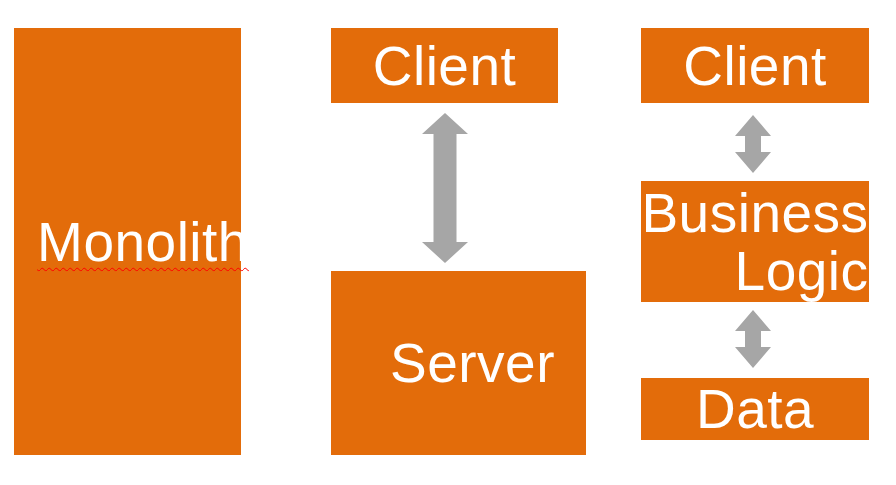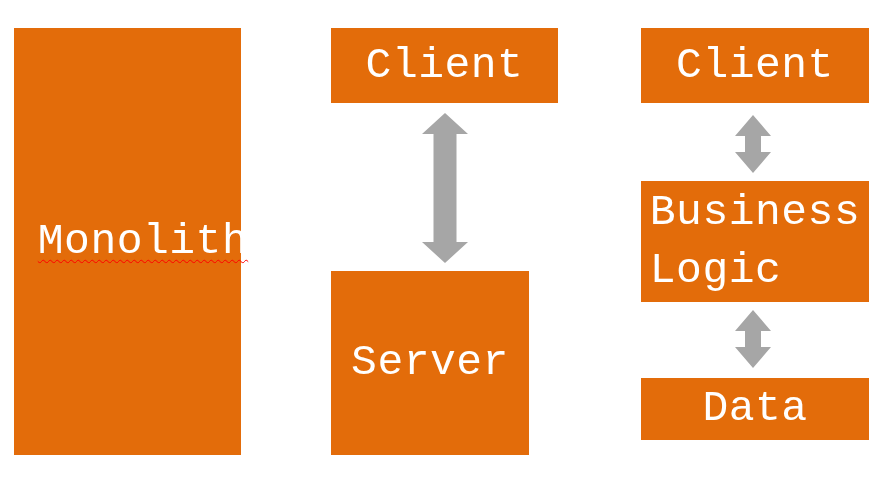--- a/index.html
+++ b/index.html
@@ -14,29 +14,28 @@
     background: var(--background, #ffffff);
     overflow: hidden;
   }
   .box {
     position: absolute;
     background: var(--node-fill, #E36C0A);
     color: var(--node-text, #ffffff);
     display: flex;
     align-items: center;
     justify-content: center;
-    text-align: left;
-    font-size: 43px;
+    text-align: right;
+    font-size: 55px;
     line-height: 58px;
     letter-spacing: 0.5px;
-    font-family: Liberation Mono, monospace;
   }
   .box-monolith      { left: 14px;  top: 28px;  width: 227px; height: 427px; }
   .box-client-mid    { left: 331px; top: 28px;  width: 227px; height: 75px;  }
-  .box-server        { left: 331px; top: 271px; width: 198px; height: 184px; }
+  .box-server        { left: 331px; top: 271px; width: 227px; height: 184px; padding-left: 28px; }
   .box-client-right  { left: 641px; top: 28px;  width: 228px; height: 75px;  }
   .box-business      { left: 641px; top: 181px; width: 228px; height: 121px; padding: 0 24px; box-sizing: border-box; }
   .box-data          { left: 641px; top: 378px; width: 228px; height: 62px;  }
 
   .squiggle {
     text-decoration-line: underline;
     text-decoration-style: wavy;
     text-decoration-color: var(--squiggle, #FF0000);
     text-decoration-thickness: 1px;
     text-underline-offset: 6px;

